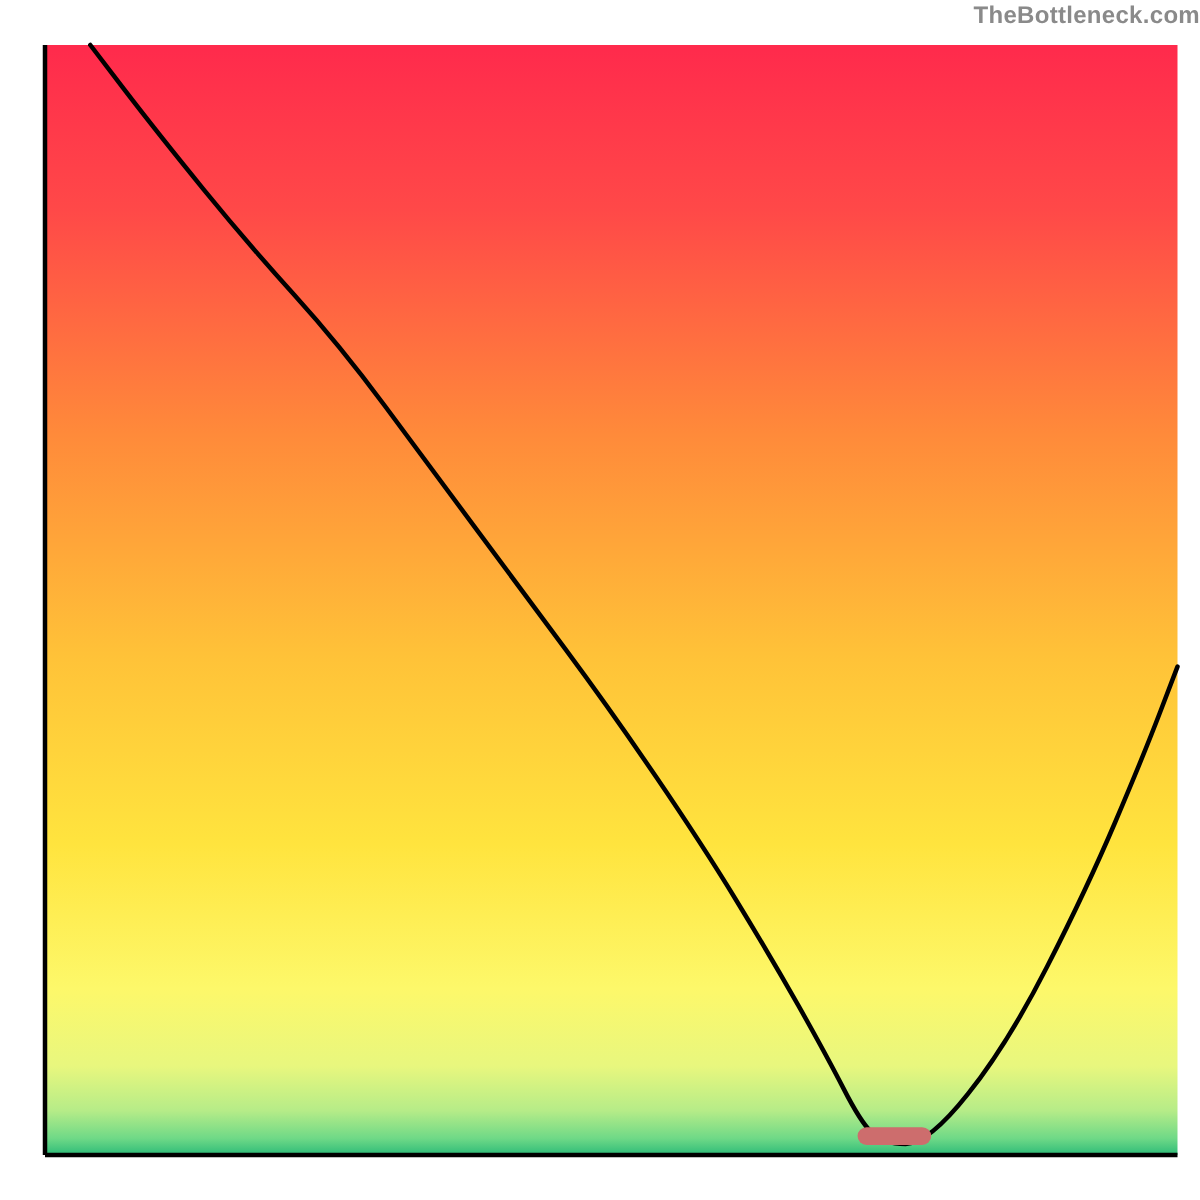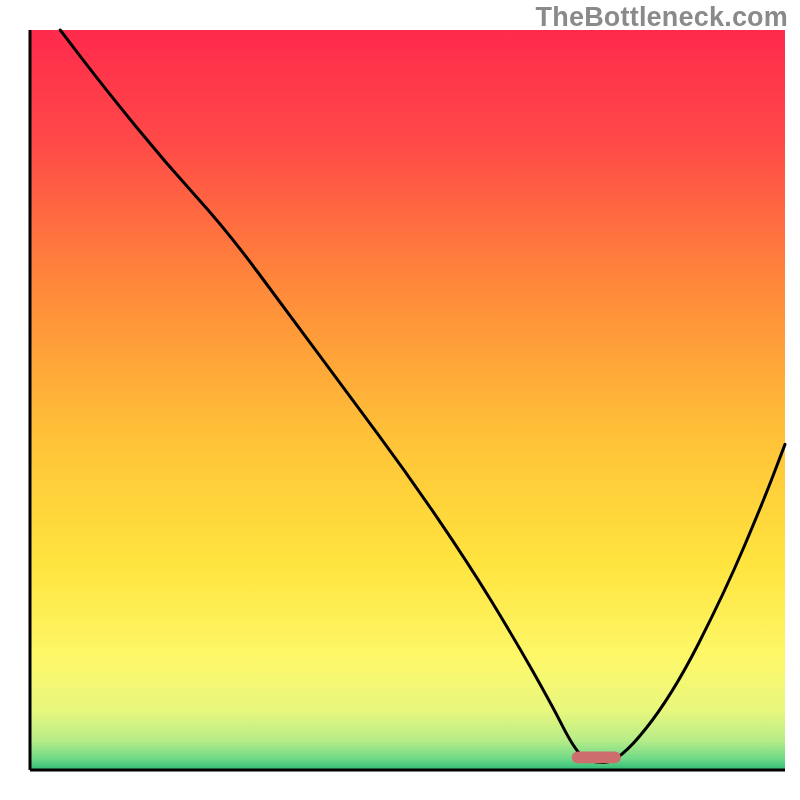--- a/index.html
+++ b/index.html
@@ -11,22 +11,22 @@
     font-family: Arial, Helvetica, sans-serif;
   }
   .container {
     position: relative;
     width: 800px;
     height: 800px;
   }
   .watermark {
     position: absolute;
     top: 2px;
-    right: 12px;
-    font-size: 27px;
+    right: 0;
+    font-size: 16px;
     font-weight: 600;
     color: #8a8a8a;
     letter-spacing: 0.2px;
     z-index: 5;
   }
   svg.chart {
     position: absolute;
     top: 0;
     left: 0;
   }

